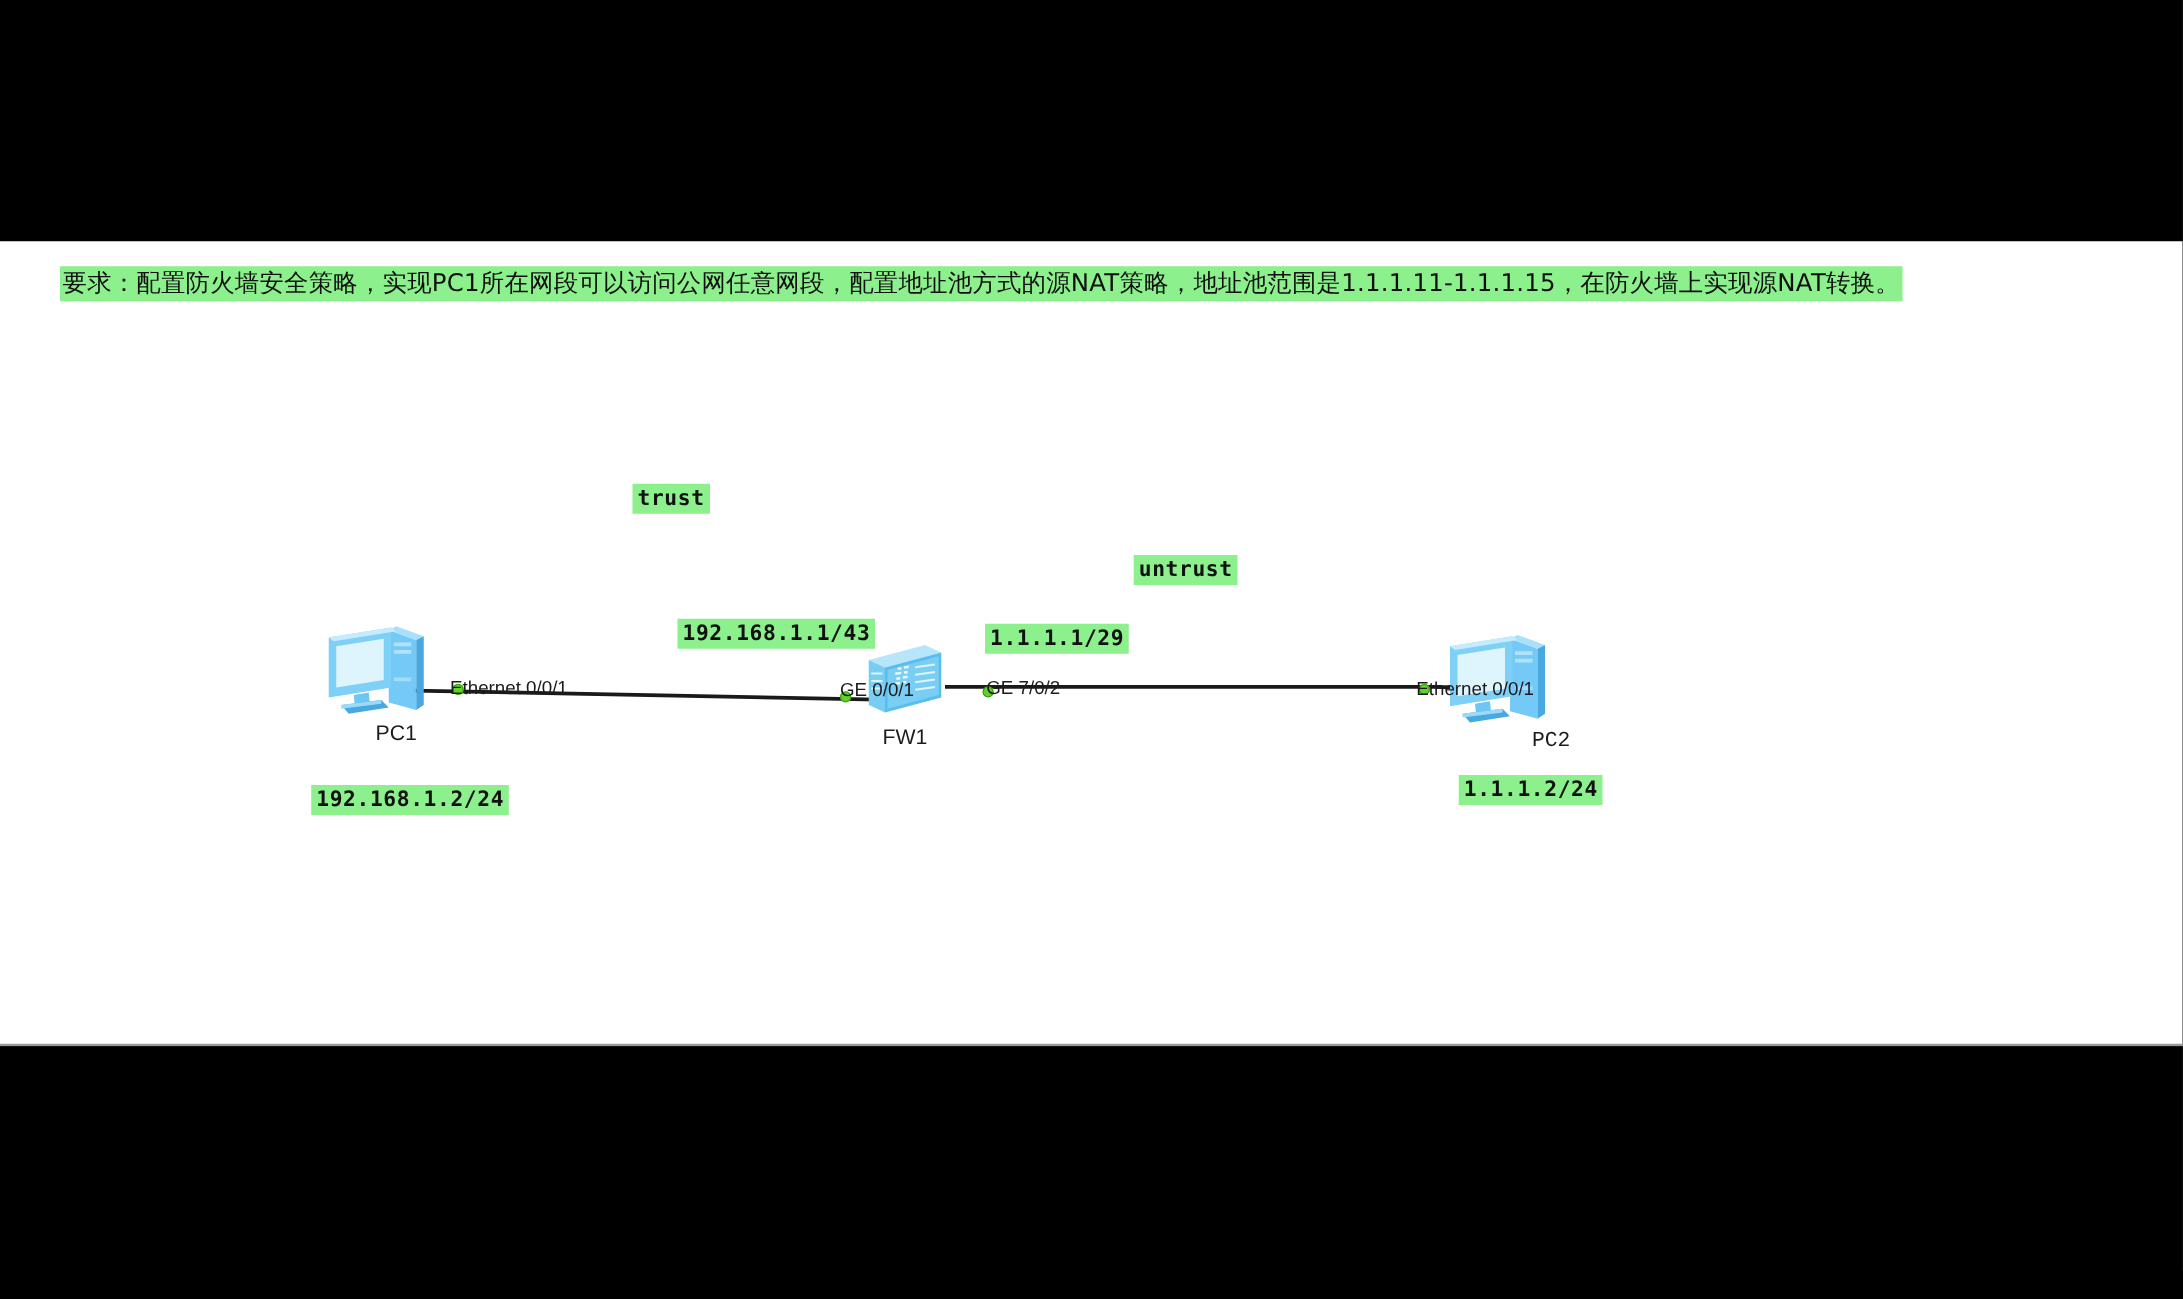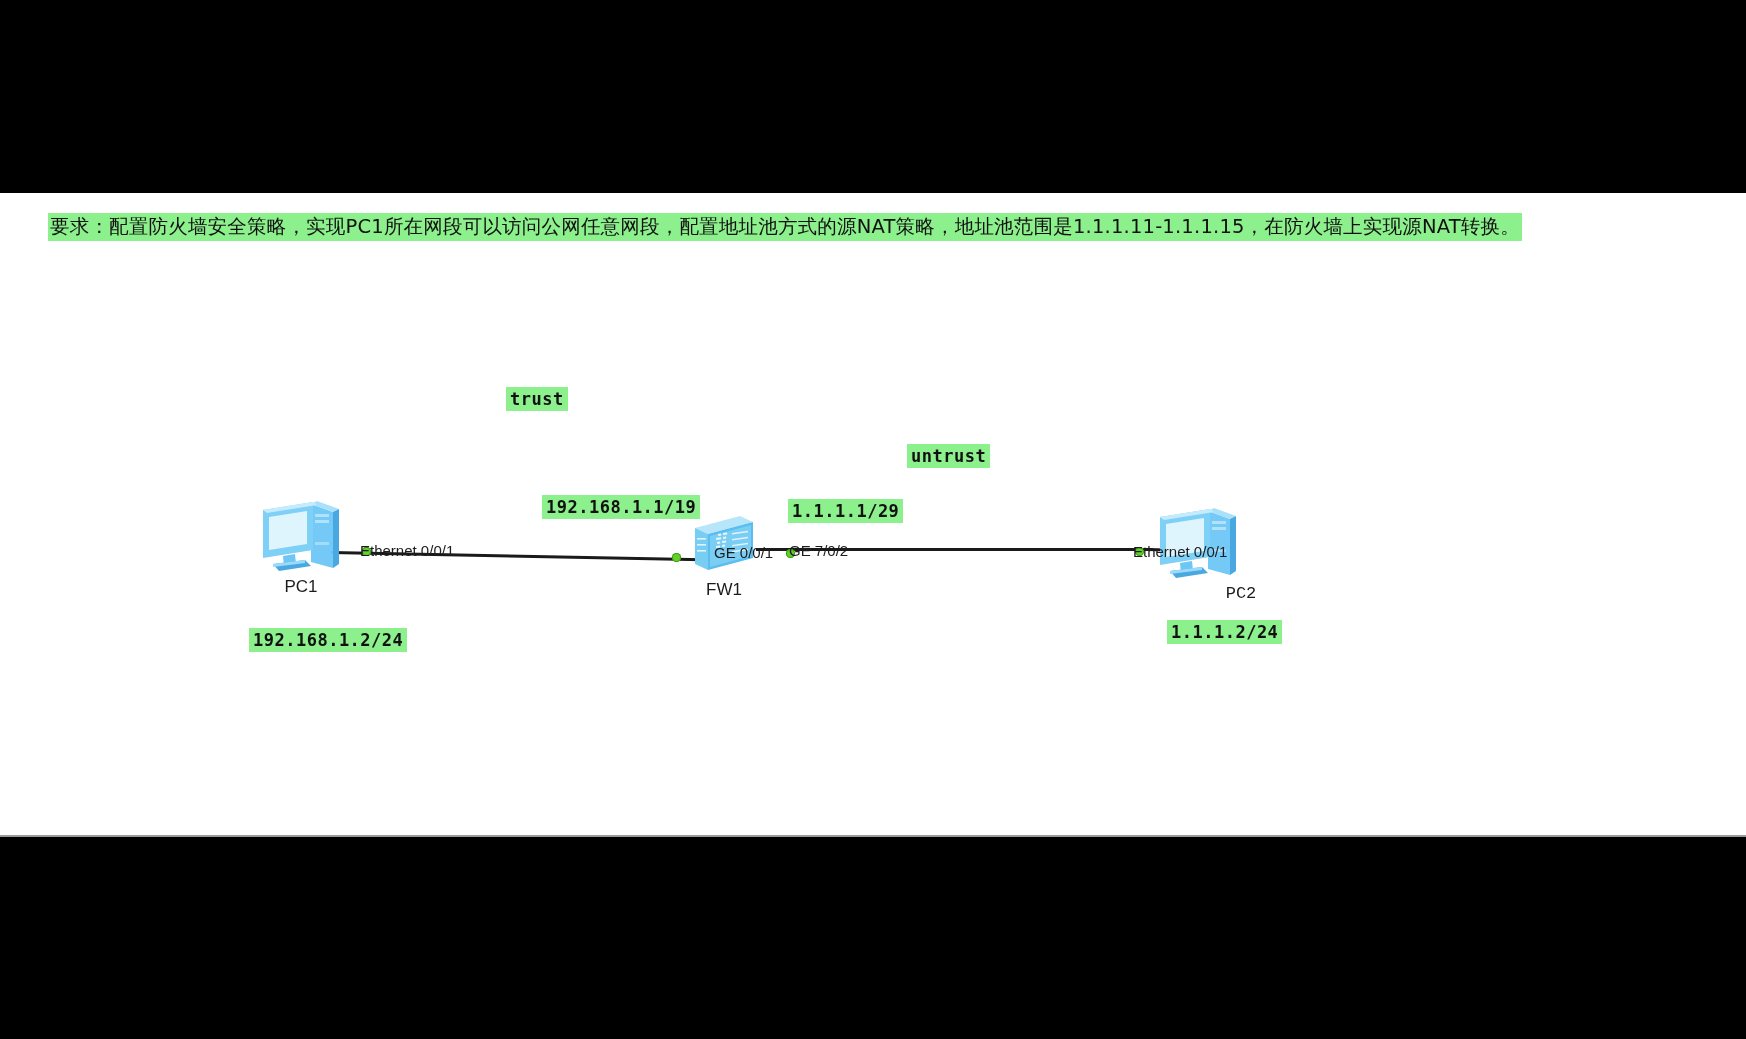--- a/index.html
+++ b/index.html
@@ -168,21 +168,21 @@
         <polygon points="8,12 58,4 62,7 12,15" fill="#c5ecfd"></polygon>
 
         <polygon points="14,19 52,13 52,46 14,52" fill="#dff5fe"></polygon>
 
         <polygon points="28,58 40,56 41,66 29,68" fill="#6ec6f5"></polygon>
         <polygon points="18,66 50,62 56,68 24,73" fill="#4aa8e0"></polygon>
         <polygon points="18,66 50,62 50,65 18,69" fill="#9adbfa"></polygon>
       </svg>
     </div>
 
-    <div class="node-name" style="left:255px; top:385px; width:92px;">PC1</div>
+    <div class="node-name" style="left:271px; top:385px; width:92px;">PC1</div>
 
     <div class="iface-label" style="left:360px; top:350px;">Ethernet 0/0/1</div>
 
     <div class="hl" style="left:249px; top:435px;text-align:center;">192.168.1.2/24</div>
 
     <div class="device" style="left:692px; top:321px;">
       <svg width="64" height="58" viewBox="0 0 64 58">
 
         <polygon points="3,14 48,2 61,8 16,20" fill="#b7e6fb"></polygon>
 
@@ -212,25 +212,25 @@
         <g fill="#eaf8ff" opacity="0.9">
           <rect x="5" y="24" width="9" height="1.6"></rect>
           <rect x="5" y="30" width="9" height="1.6"></rect>
           <rect x="5" y="36" width="9" height="1.6"></rect>
         </g>
       </svg>
     </div>
 
     <div class="node-name" style="left:692px; top:388px; width:64px;">FW1</div>
 
-    <div class="iface-label" style="left:672px; top:352px;margin-left:42px;">GE 0/0/1</div>
+    <div class="iface-label" style="left:672px; top:352px;">GE 0/0/1</div>
 
     <div class="iface-label" style="left:789px; top:350px;">GE 7/0/2</div>
 
-    <div class="hl" style="left:542px; top:302px;">192.168.1.1/19</div>
+    <div class="hl" style="left:542px; top:302px;">192.168.1.1/43</div>
 
     <div class="hl" style="left:788px; top:306px;">1.1.1.1/29</div>
 
     <div class="device" style="left:1152px; top:312px;">
       <svg width="92" height="78" viewBox="0 0 92 78">
         <polygon points="56,6 78,14 78,70 56,64" fill="#6ec6f5" opacity="0.95"></polygon>
         <polygon points="56,6 78,14 84,11 62,3" fill="#a9e0fb"></polygon>
         <polygon points="78,14 84,11 84,66 78,70" fill="#4aa8e0"></polygon>
         <rect x="60" y="16" width="14" height="3" fill="#bfeafd" opacity="0.8"></rect>
         <rect x="60" y="22" width="14" height="3" fill="#bfeafd" opacity="0.8"></rect>

